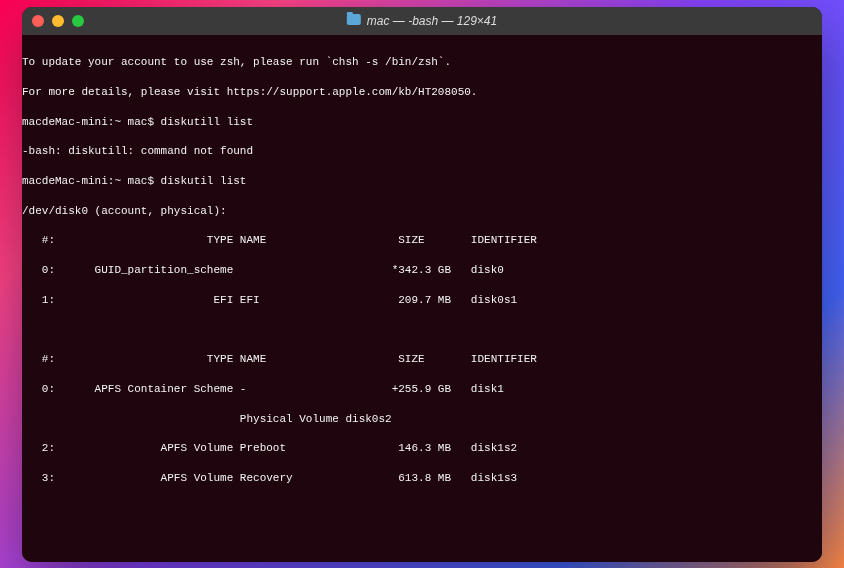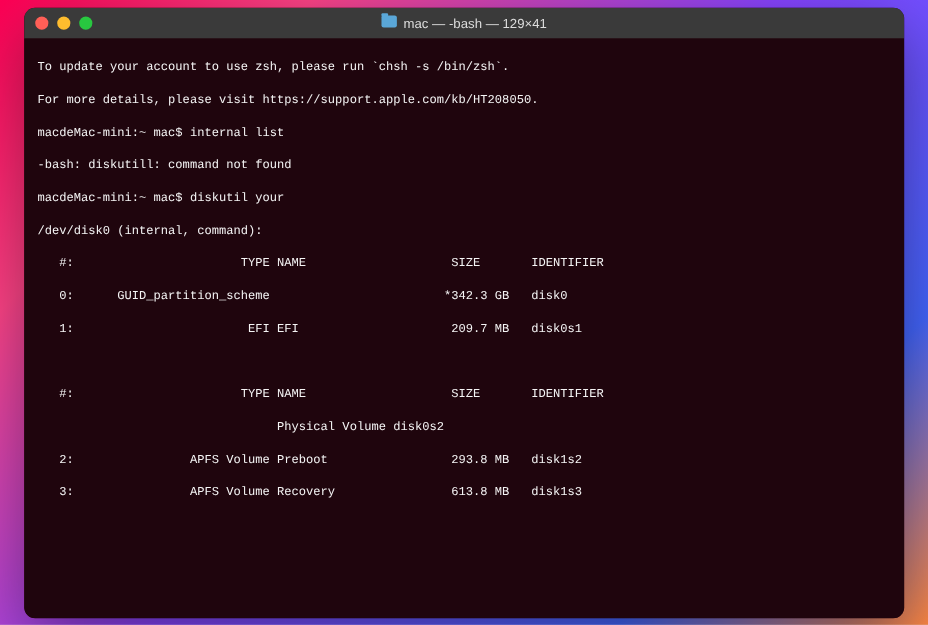--- a/index.html
+++ b/index.html
@@ -46,20 +46,21 @@
     .title-center {
       position: absolute;
       left: 50%;
       transform: translateX(-50%);
       display: flex;
       align-items: flex-start;
       gap: 6px;
       color: #ddd;
       font-size: 12px;
       font-family: -apple-system, BlinkMacSystemFont, sans-serif;
+      font-style: italic;
     }
     .folder-icon {
       width: 14px;
       height: 11px;
       background: #5aa7d8;
       border-radius: 2px;
       position: relative;
     }
     .folder-icon::before {
       content: "";
@@ -70,21 +71,21 @@
       height: 3px;
       background: #5aa7d8;
       border-radius: 1px 1px 0 0;
     }
     .terminal {
       flex: 1;
       background: #1f050d;
       color: #f5f5f5;
       font-size: 11px;
       line-height: 1.35;
-      padding: 6px 12px;
+      padding: 6px 0;
       white-space: pre;
       overflow: hidden;
       position: relative;
     }
     .line { display: block; }
   </style>
 </head>
 <body>
 
 <div class="window">
@@ -96,31 +97,32 @@
     </div>
     <div class="title-center">
       <div class="folder-icon"></div>
       <span>mac — -bash — 129×41</span>
     </div>
   </div>
 
   <div class="terminal">
 <span class="line">To update your account to use zsh, please run `chsh -s /bin/zsh`.</span>
 <span class="line">For more details, please visit https://support.apple.com/kb/HT208050.</span>
-<span class="line">macdeMac-mini:~ mac$ internal list</span>
+<span class="line">macdeMac-mini:~ mac$ diskutill list</span>
 <span class="line">-bash: diskutill: command not found</span>
-<span class="line">macdeMac-mini:~ mac$ diskutil your</span>
-<span class="line">/dev/disk0 (internal, command):</span>
+<span class="line">macdeMac-mini:~ mac$ diskutil list</span>
+<span class="line">/dev/disk0 (account, physical):</span>
 <span class="line">   #:                       TYPE NAME                    SIZE       IDENTIFIER</span>
 <span class="line">   0:      GUID_partition_scheme                        *342.3 GB   disk0</span>
 <span class="line">   1:                        EFI EFI                     209.7 MB   disk0s1</span>
 <span class="line"> </span>
 <span class="line">   #:                       TYPE NAME                    SIZE       IDENTIFIER</span>
+<span class="line">   0:      APFS Container Scheme -                      +255.9 GB   disk1</span>
 <span class="line">                                 Physical Volume disk0s2</span>
-<span class="line">   2:                APFS Volume Preboot                 293.8 MB   disk1s2</span>
+<span class="line">   2:                APFS Volume Preboot                 146.3 MB   disk1s2</span>
 <span class="line">   3:                APFS Volume Recovery                613.8 MB   disk1s3</span>
 
 
 
 
 
 
 
 
 

